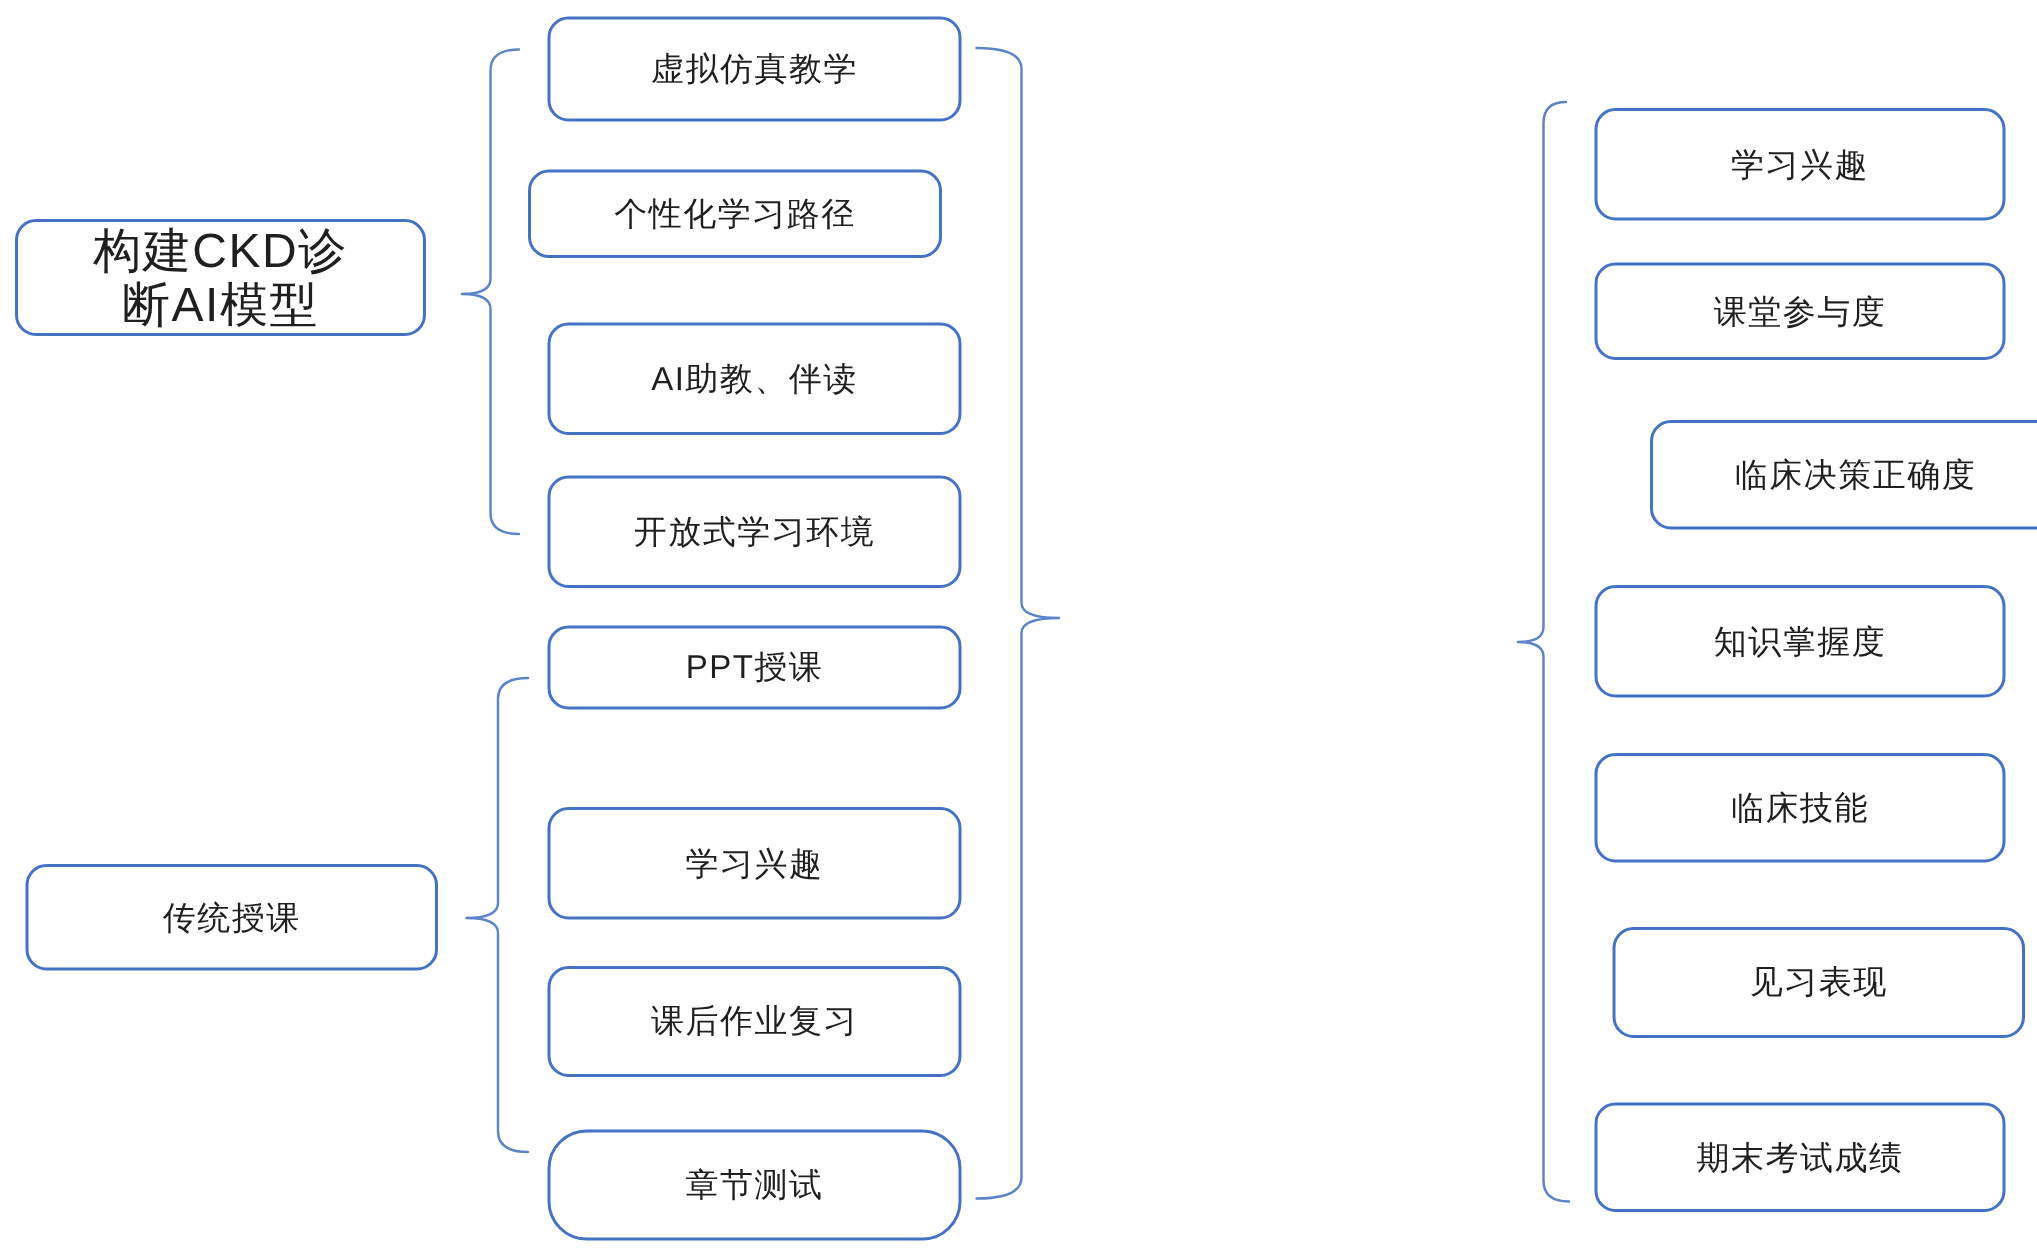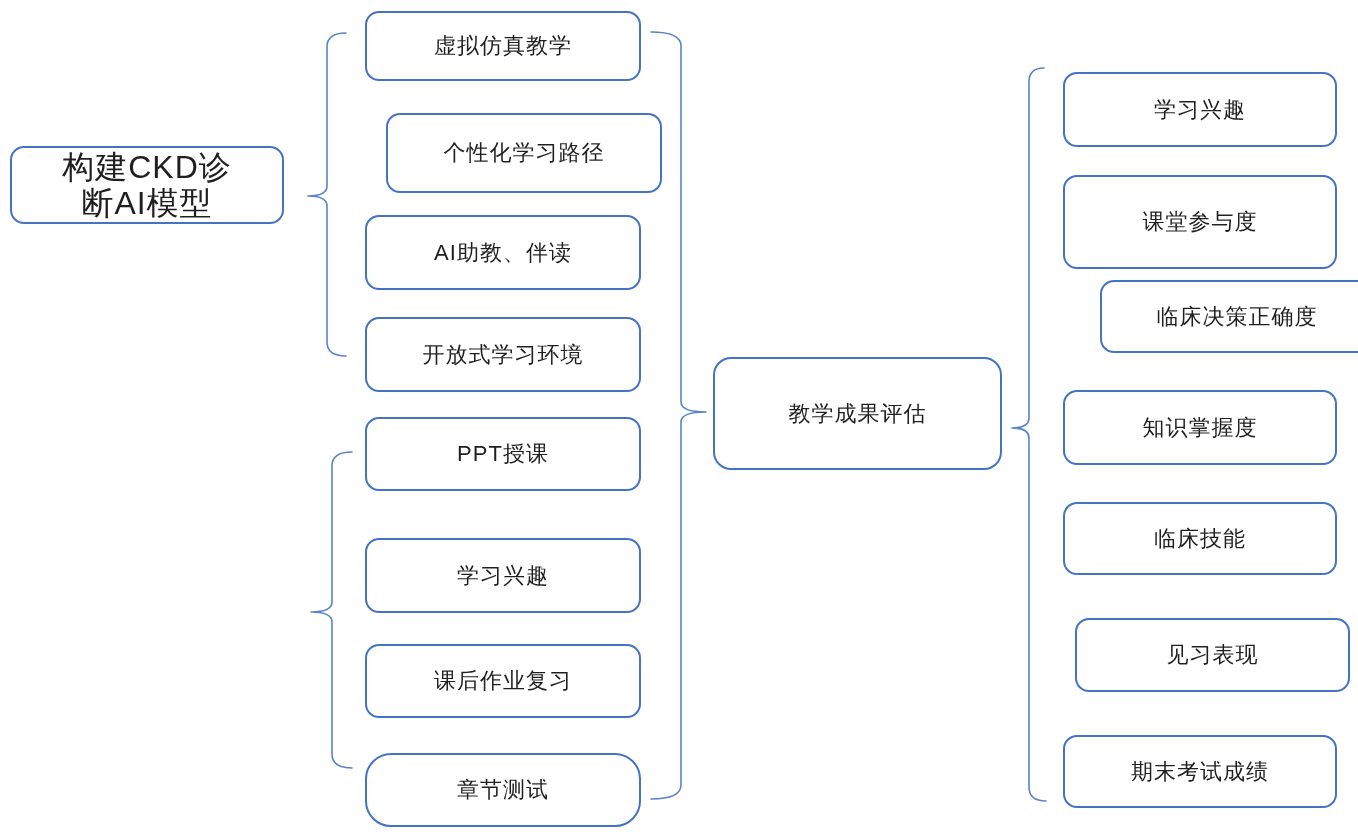--- a/index.html
+++ b/index.html
@@ -67,42 +67,42 @@
     <path class="brace" d="M352,452 Q332,452 332,466 L332,602 Q332,612 311,612 Q332,612 332,622 L332,754 Q332,768 352,768"></path>
 
     <path class="brace" d="M651,32 Q681,32 681,46 L681,402 Q681,412 706,412 Q681,412 681,422 L681,785 Q681,799 651,799"></path>
 
     <path class="brace" d="M1044,68 Q1029,68 1029,82 L1029,418 Q1029,428 1012,428 Q1029,428 1029,438 L1029,787 Q1029,801 1046,801"></path>
   </svg>
 
   <div class="node two-line" style="left:10px; top:146px; width:274px; height:78px;">构建CKD诊
 断AI模型</div>
 
+  <div class="node" style="left:17px; top:576px; width:275px; height:71px;">传统授课</div>
 
   <div class="node" style="left:365px; top:11px; width:276px; height:70px;">虚拟仿真教学</div>
 
-  <div class="node" style="left:386px; top:113px; width:276px; height:80px;">个性化学习路径</div>
+  <div class="node" style="left:352px; top:113px; width:276px; height:59px;">个性化学习路径</div>
 
   <div class="node" style="left:365px; top:215px; width:276px; height:75px;">AI助教、伴读</div>
 
   <div class="node" style="left:365px; top:317px; width:276px; height:75px;">开放式学习环境</div>
 
-  <div class="node" style="left:365px; top:417px; width:276px; height:74px;">PPT授课</div>
+  <div class="node" style="left:365px; top:417px; width:276px; height:56px;">PPT授课</div>
 
   <div class="node" style="left:365px; top:538px; width:276px; height:75px;">学习兴趣</div>
 
   <div class="node" style="left:365px; top:644px; width:276px; height:74px;">课后作业复习</div>
 
   <div class="node" style="left:365px; top:753px; width:276px; height:74px;border-radius:26px;">章节测试</div>
 
-  <div class="node center" style="left:713px; top:357px; width:289px; height:113px;">教学成果评估</div>
 
   <div class="node" style="left:1063px; top:72px; width:274px; height:75px;text-align:right;">学习兴趣</div>
 
-  <div class="node" style="left:1063px; top:175px; width:274px; height:94px;">课堂参与度</div>
+  <div class="node" style="left:1063px; top:175px; width:274px; height:65px;">课堂参与度</div>
 
   <div class="node" style="left:1063px; top:280px; width:274px; height:73px;margin-left:37px;">临床决策正确度</div>
 
   <div class="node" style="left:1063px; top:390px; width:274px; height:75px;">知识掌握度</div>
 
   <div class="node" style="left:1063px; top:502px; width:274px; height:73px;">临床技能</div>
 
   <div class="node" style="left:1075px; top:618px; width:275px; height:74px;">见习表现</div>
 
   <div class="node" style="left:1063px; top:735px; width:274px; height:73px;">期末考试成绩</div>

